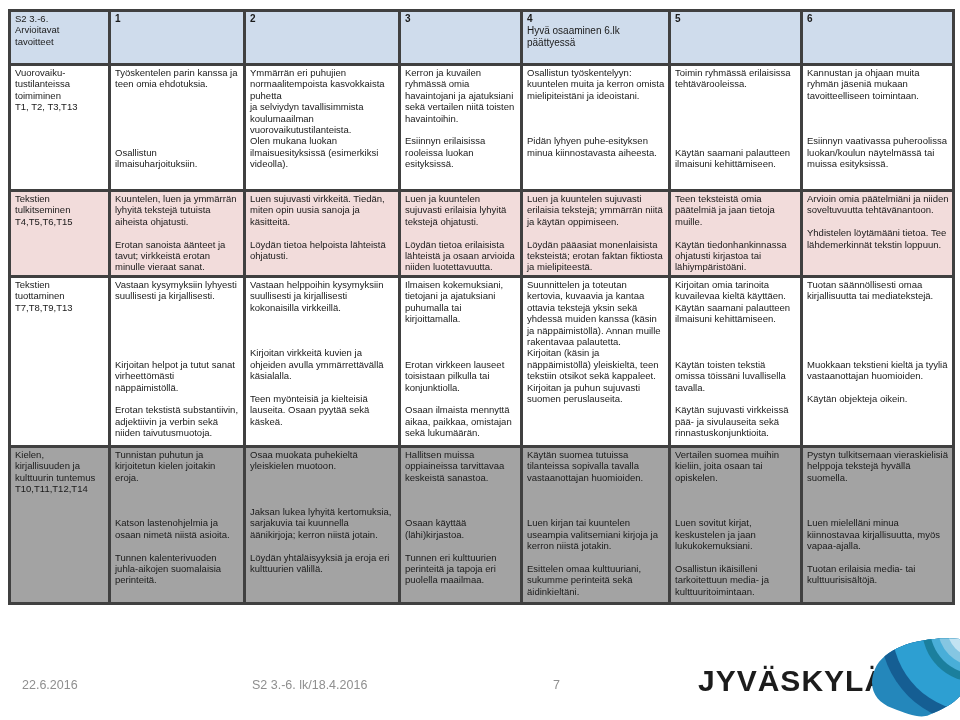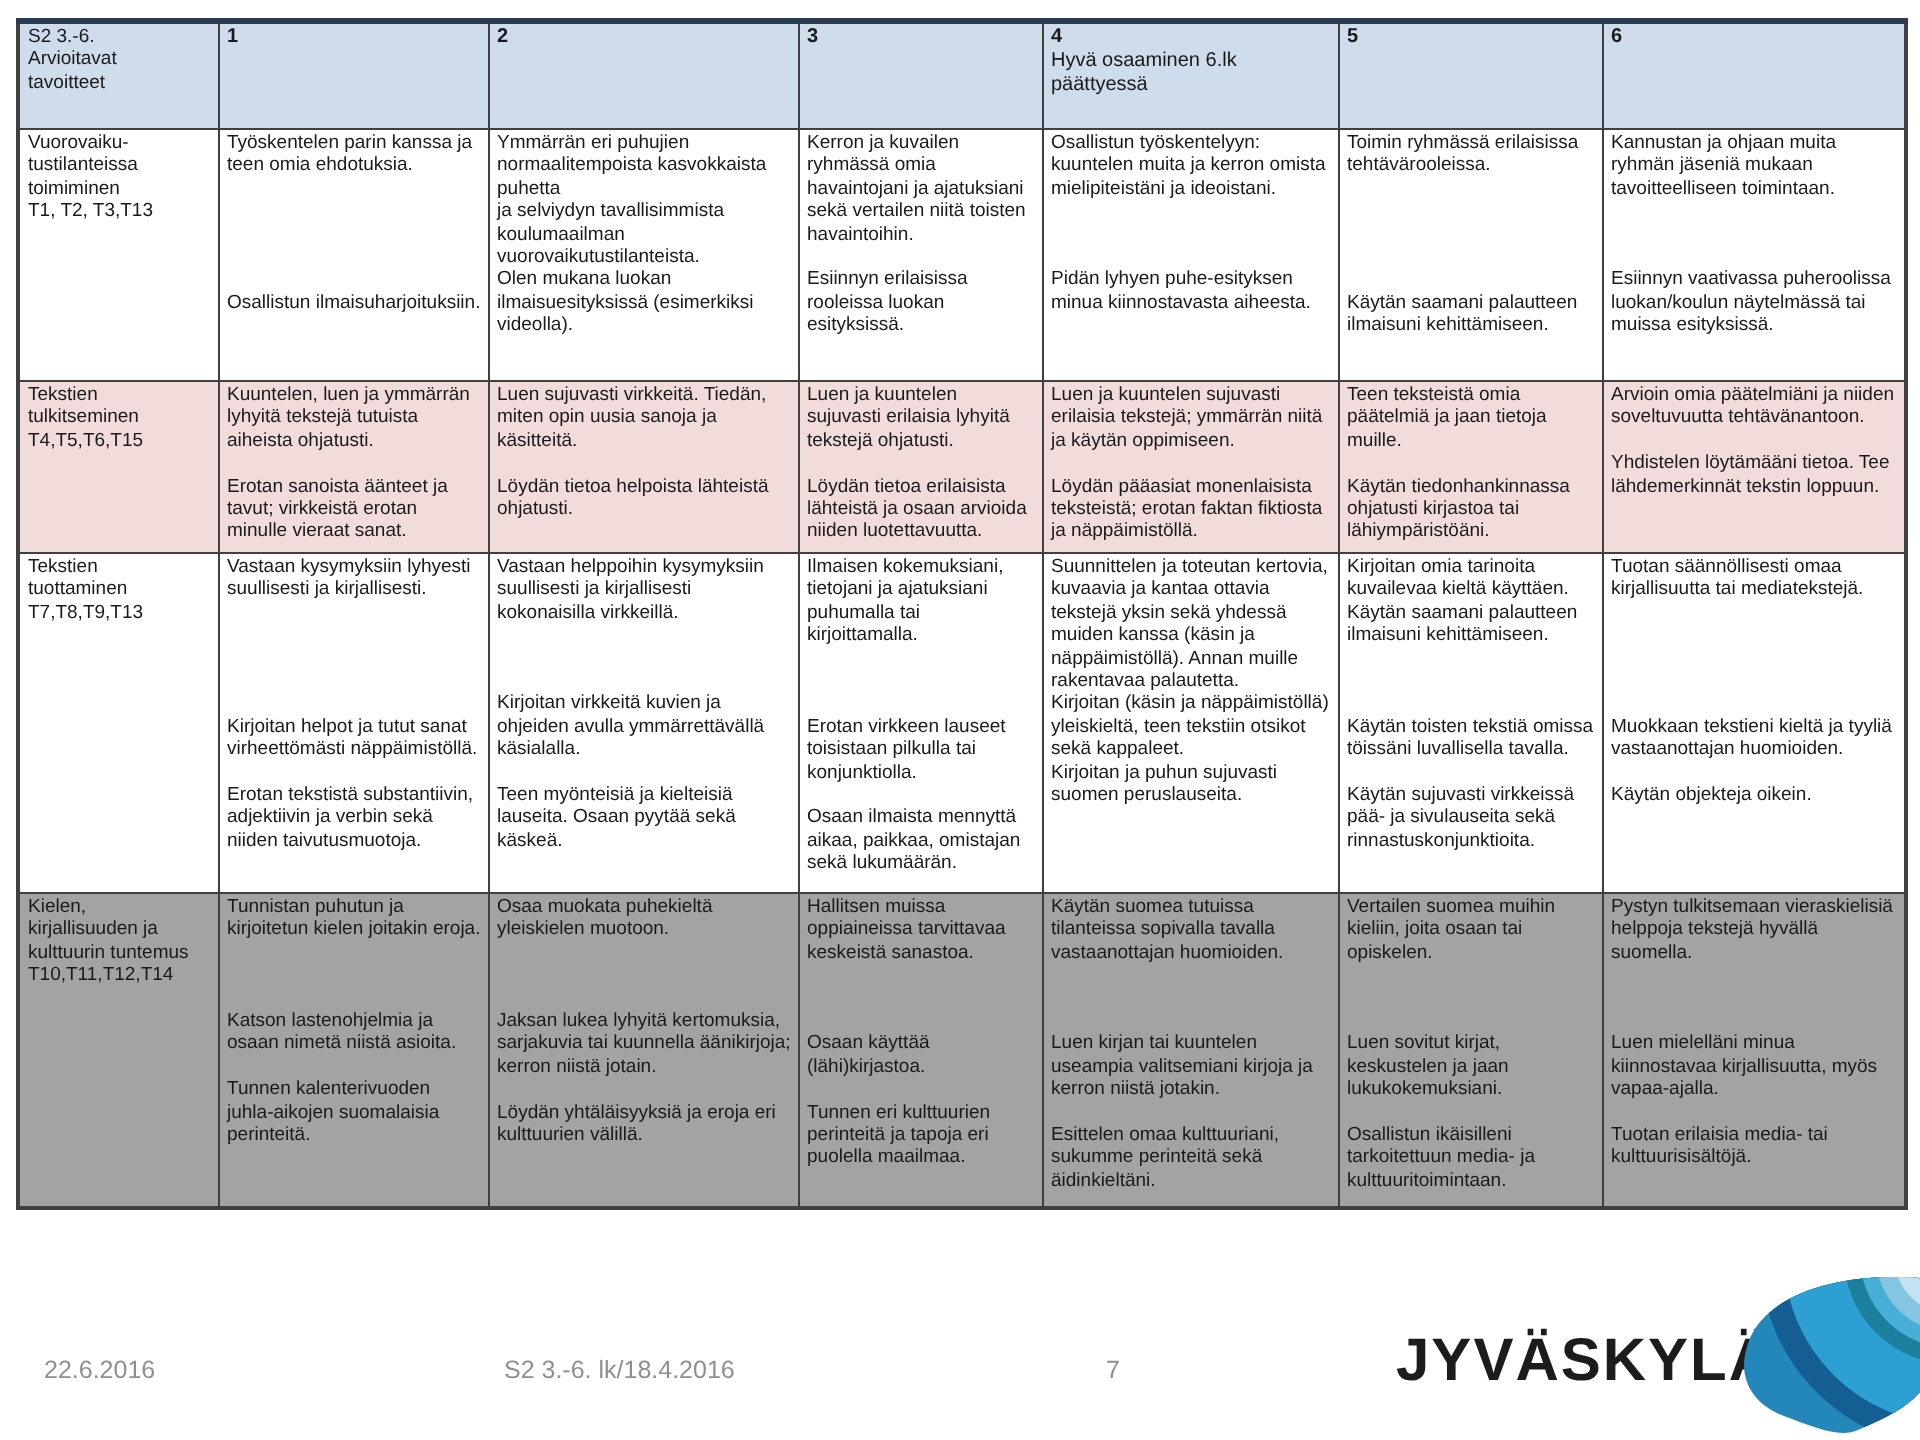--- a/index.html
+++ b/index.html
@@ -13,21 +13,21 @@
   table.rubric {
     position: absolute;
     left: 8px; top: 9px;
     width: 944px;
     border-collapse: collapse;
     table-layout: fixed;
     border: 2px solid #404040;
     border-top: 3px solid #2b3b52;
   }
   table.rubric th, table.rubric td {
-    border: 1px solid #404040;
+    border: 3px solid #404040;
     vertical-align: top;
     text-align: left;
     padding: 1px 3px 1px 4px;
     font-size: 9.5px;
     line-height: 1.2;
     color: #1a1a1a;
     white-space: pre-line;
     overflow: hidden;
     font-weight: normal;
   }
@@ -135,21 +135,21 @@
 
 Erotan sanoista äänteet ja tavut; virkkeistä erotan minulle vieraat sanat.</td>
     <td>Luen sujuvasti virkkeitä. Tiedän, miten opin uusia sanoja ja käsitteitä.
 
 Löydän tietoa helpoista lähteistä ohjatusti.</td>
     <td>Luen ja kuuntelen sujuvasti erilaisia lyhyitä tekstejä ohjatusti.
 
 Löydän tietoa erilaisista lähteistä ja osaan arvioida niiden luotettavuutta.</td>
     <td>Luen ja kuuntelen sujuvasti erilaisia tekstejä; ymmärrän niitä ja käytän oppimiseen.
 
-Löydän pääasiat monenlaisista teksteistä; erotan faktan fiktiosta ja näppäimistöllä.</td>
+Löydän pääasiat monenlaisista teksteistä; erotan faktan fiktiosta ja mielipiteestä.</td>
     <td>Teen teksteistä omia päätelmiä ja jaan tietoja muille.
 
 Käytän tiedonhankinnassa ohjatusti kirjastoa tai lähiympäristöäni.</td>
     <td>Arvioin omia päätelmiäni ja niiden soveltuvuutta tehtävänantoon.
 
 Yhdistelen löytämääni tietoa. Tee lähdemerkinnät tekstin loppuun.</td>
   </tr>
   <tr class="r-produce">
     <td class="rowtitle">Tekstien
 tuottaminen

